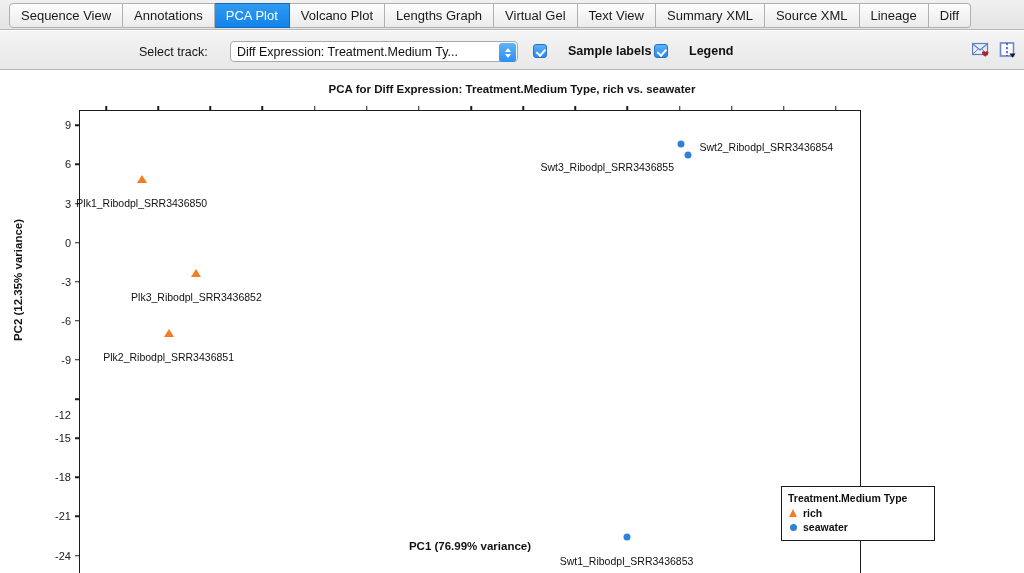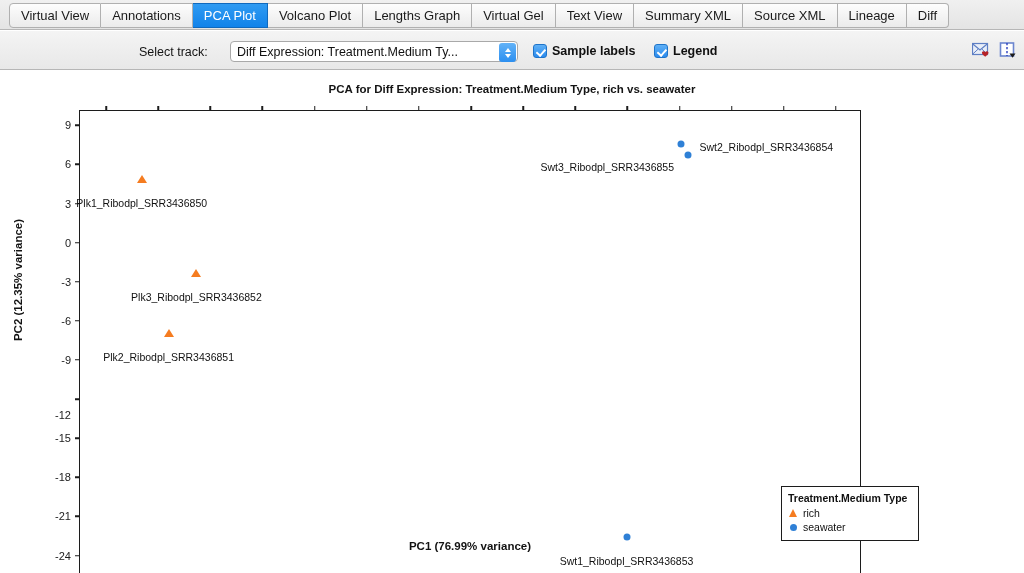--- a/index.html
+++ b/index.html
@@ -111,21 +111,21 @@
     border-left: 3.5px solid transparent;
     border-right: 3.5px solid transparent;
   }
   .arr-up { border-bottom: 4px solid #ffffff; }
   .arr-dn { border-top: 4px solid #ffffff; }
 
   .cb-group {
     position: absolute;
     display: flex;
     align-items: center;
-    gap: 5px;
+    gap: 21px;
     cursor: default;
   }
   .cb-group.samples { left: 533px; top: 44px; }
   .cb-group.legend  { left: 654px; top: 44px; }
   .cbox {
     width: 14px; height: 14px;
     border-radius: 3px;
     background: linear-gradient(to bottom, #5fb0f6 0%, #2a8bee 100%);
     border: 1px solid #1f74c9;
     box-sizing: border-box;
@@ -244,21 +244,21 @@
     position: absolute;
     font-size: 10.5px;
     color: #111111;
     white-space: nowrap;
     transform: translateX(-50%);
   }
 
   .legend-box {
     position: absolute;
     left: 781px; top: 416px;
-    width: 138px;
+    width: 154px;
     background: #ffffff;
     border: 1.5px solid #1c1c1c;
     box-sizing: border-box;
     padding: 5px 6px 6px 6px;
   }
   .legend-title {
     font-size: 10.5px;
     font-weight: bold;
     color: #111111;
     white-space: nowrap;
@@ -279,28 +279,29 @@
   }
   .legend-row .sw-dot {
     width: 7px; height: 7px;
     border-radius: 50%;
     background: #2f80d6;
     margin-left: 2px;
   }
   .legend-text {
     font-size: 10.5px;
     color: #111111;
+    font-weight: bold;
   }
 </style>
 </head>
 <body>
 
 <div class="tabbar">
     <div class="tab first">
-      <span>Virtual View</span>
+      <span>Sequence View</span>
     </div>
     <div class="tab">
       <span>Annotations</span>
     </div>
     <div class="tab active">
       <span>PCA Plot</span>
     </div>
     <div class="tab">
       <span>Volcano Plot</span>
     </div>

